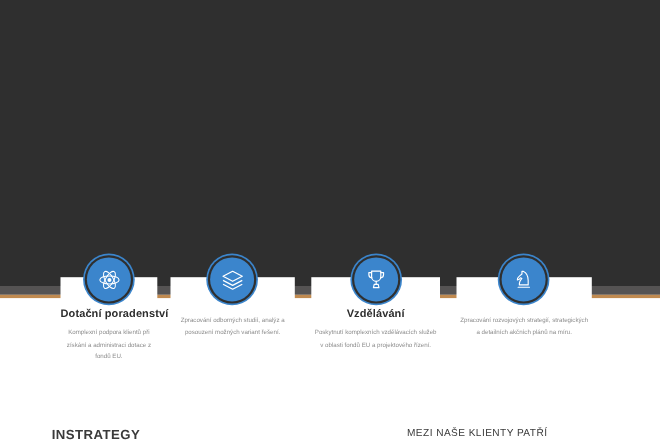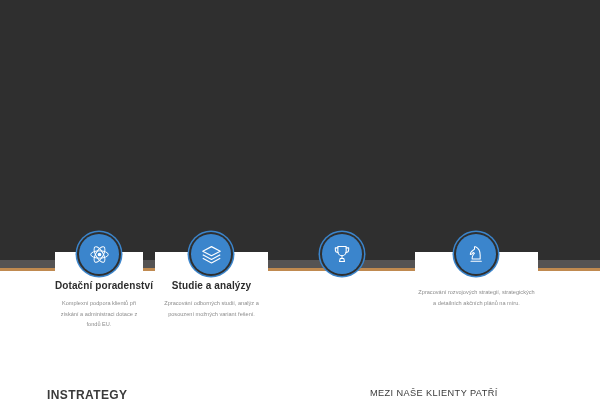--- a/index.html
+++ b/index.html
@@ -151,24 +151,27 @@
   <div class="hero-stripe"></div>
 
   <div class="services">
 
     <div class="card card-0">
       <div class="card-title">Dotační poradenství</div>
       <div class="card-desc">Komplexní podpora klientů při získání a administraci dotace z fondů EU.</div>
     </div>
 
     <div class="card card-1">
-      <div class="card-title">Studie a analýzy</div>
       <div class="card-desc">Zpracování odborných studií, analýz a posouzení možných variant řešení.</div>
     </div>
 
+    <div class="card card-2">
+      <div class="card-title">Vzdělávání</div>
+      <div class="card-desc">Poskytnutí komplexních vzdělávacích služeb v oblasti fondů EU a projektového řízení.</div>
+    </div>
 
     <div class="card card-3">
       <div class="card-desc">Zpracování rozvojových strategií, strategických a detailních akčních plánů na míru.</div>
     </div>
 
   </div>
 
   <div class="icon-badge badge-0">
     <span>
       <svg width="21" height="21" viewBox="0 0 24 24" fill="none" stroke="#ffffff" stroke-width="1.1">

